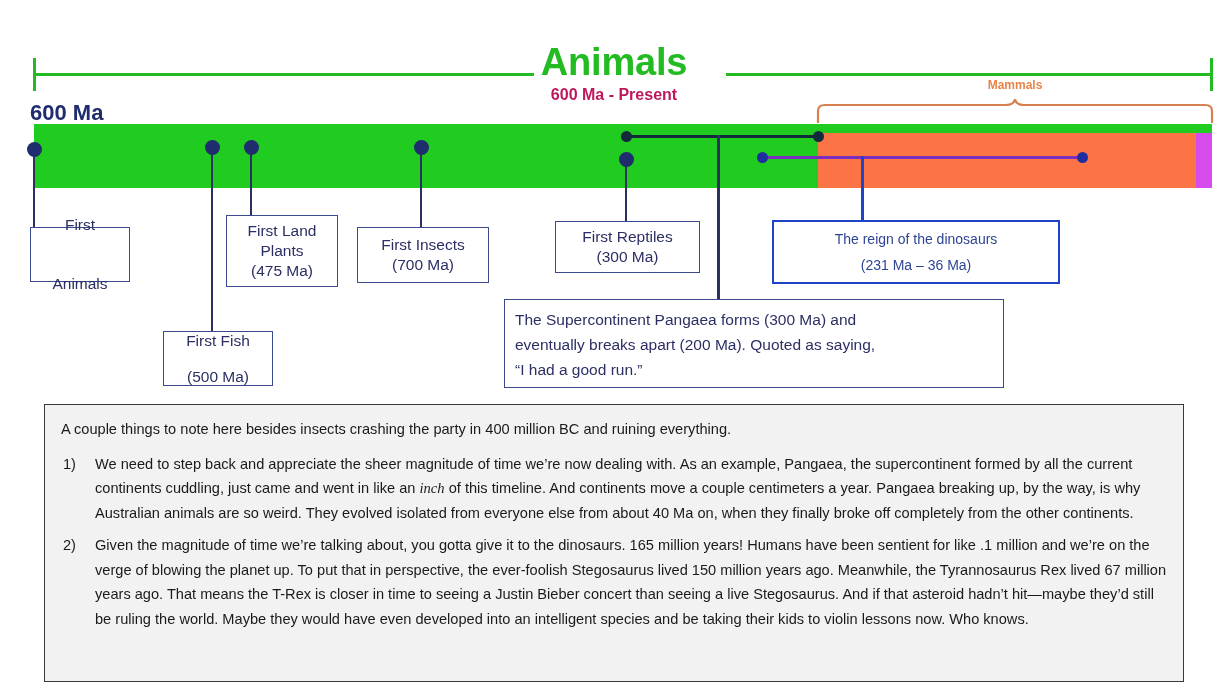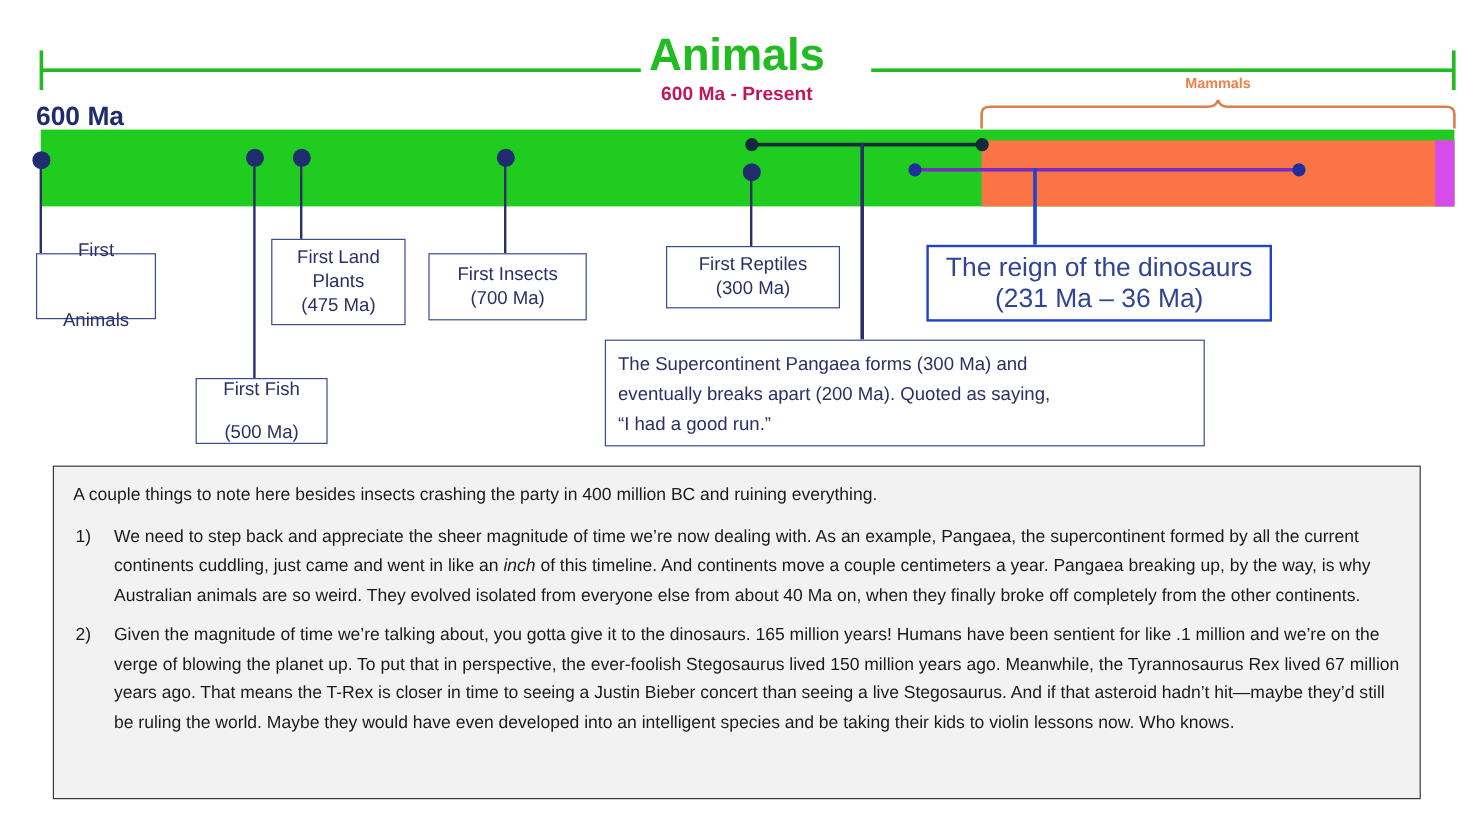--- a/index.html
+++ b/index.html
@@ -6,21 +6,21 @@
   html, body {
     margin: 0; padding: 0;
     background: #ffffff;
   }
   body {
     width: 1228px; height: 700px;
     position: relative;
     font-family: "Liberation Sans", sans-serif;
     overflow: hidden;
   }
-  #stage { position: absolute; left: 0; top: 0; width: 1228px; height: 520px; }
+  #stage { position: absolute; left: 0; top: 16px; width: 1228px; height: 520px; }
 
   
   .title-wrap {
     position: absolute; left: 0; top: 12px; width: 1228px; height: 70px;
   }
   .title-main {
     position: absolute; left: 0; top: 14px; width: 1228px;
     text-align: center;
     font-size: 38px; font-weight: bold; color: #22bb22;
     line-height: 40px; letter-spacing: -0.2px;
@@ -101,21 +101,21 @@
     font-size: 15.5px;
     line-height: 20px;
     text-align: center;
     display: flex; flex-direction: column;
     align-items: center; justify-content: center;
     padding: 3px 6px;
   }
   .callout.emph {
     border: 2px solid #1f44c8;
     color: #2f4594;
-    font-size: 22px;
+    font-size: 14px;
     line-height: 26px;
     text-align: center;
   }
   .callout.para {
     text-align: left;
     align-items: flex-start;
     justify-content: flex-start;
     font-size: 15.5px;
     line-height: 25px;
     padding: 7px 10px;
@@ -130,21 +130,21 @@
     border: 1.5px solid #3a3a3a;
     padding: 10px 16px 10px 14px;
     color: #1a1a1a;
     font-size: 14.6px;
     line-height: 24.5px;
   }
   .notes-intro { margin: 2px 0 10px 2px; }
   .note-item { display: flex; margin-bottom: 8px; }
   .note-num { width: 36px; flex: 0 0 36px; padding-left: 4px; }
   .note-body { flex: 1; }
-  .note-body em { font-style: italic; }
+  .note-body em { font-style: italic; font-family: Liberation Serif, serif; }
 </style>
 </head>
 <body>
 
 <div id="stage">
 
   <div class="title-wrap">
     <div class="brace-tick-left"></div>
     <div class="brace-line-left"></div>
     <div class="brace-line-right"></div>

